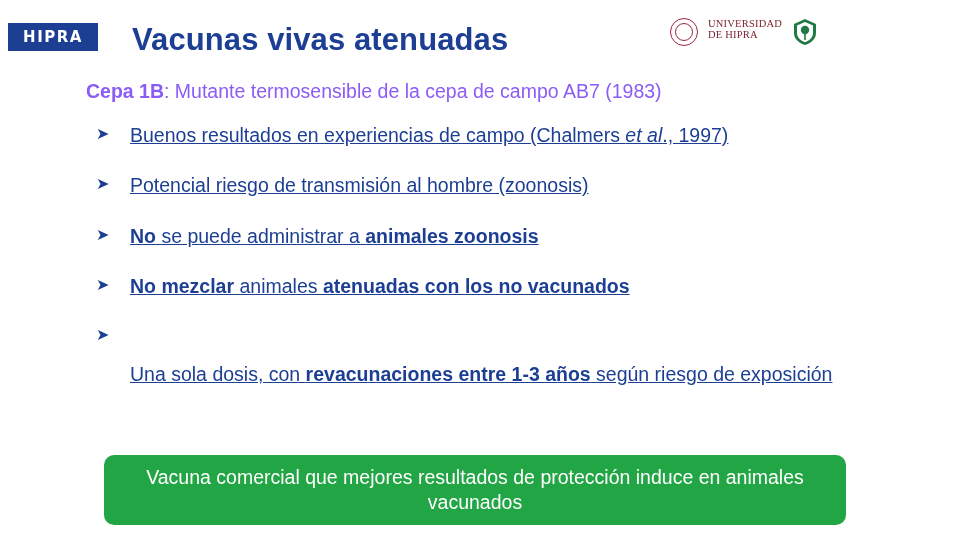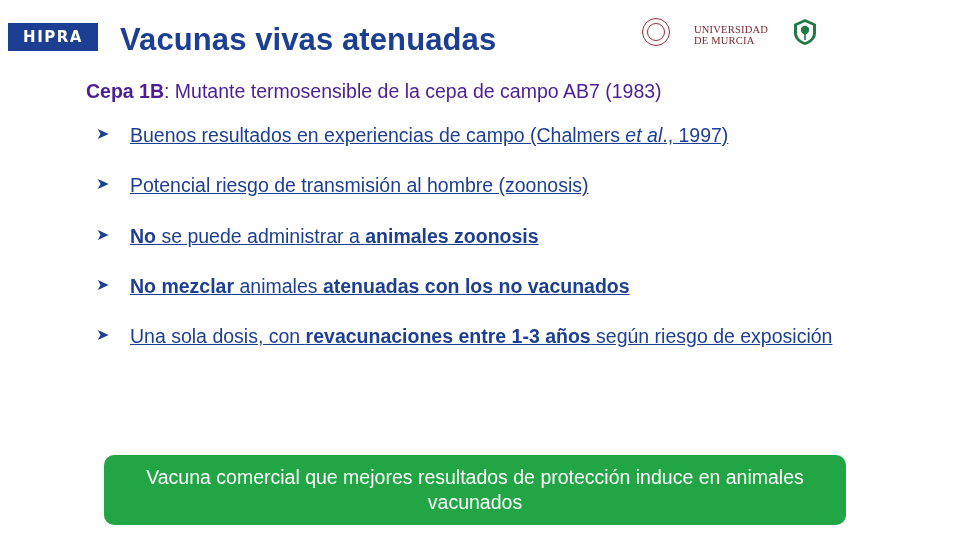--- a/index.html
+++ b/index.html
@@ -39,22 +39,22 @@
     font-weight: bold;
     letter-spacing: 1.5px;
   }
 
   
   .univ-logo {
     position: absolute;
     right: 14px;
     top: 18px;
     display: flex;
-    align-items: flex-end;
-    gap: 24px;
+    align-items: flex-start;
+    gap: 10px;
   }
   .univ-seal {
     width: 26px;
     height: 26px;
     border-radius: 50%;
     border: 1.4px solid #9a2b3a;
     position: relative;
     flex: none;
   }
   .univ-seal::after {
@@ -76,35 +76,35 @@
   .univ-mark {
     width: 26px;
     height: 28px;
     flex: none;
     position: relative;
   }
 
   
   .title {
     position: absolute;
-    left: 120px;
+    left: 132px;
     top: 22px;
     font-size: 31px;
     font-weight: bold;
     color: #1c3f94;
     letter-spacing: 0.1px;
   }
 
   
   .subtitle {
     position: absolute;
     left: 86px;
     top: 80px;
     font-size: 19.5px;
-    color: #4c1d95;
+    color: #8b5cf6;
     white-space: nowrap;
   }
   .subtitle b { font-weight: bold; }
 
   
   .bullets {
     position: absolute;
     left: 96px;
     top: 122px;
     width: 800px;
@@ -127,20 +127,21 @@
   }
   .bullet .text {
     flex: 1;
     text-decoration: underline;
   }
   .bullet .text b { font-weight: bold; }
   .bullet .text i { font-style: italic; }
   .bullet.justify .text {
     text-align: justify;
     padding-right: 32px;
+    margin-top: 38px;
   }
 
   
   .callout {
     position: absolute;
     left: 104px;
     top: 455px;
     width: 742px;
     height: 70px;
     background: #22A544;
@@ -162,21 +163,21 @@
 <div class="slide">
 
   <div class="hipra-logo">
     <span class="word">HIPRA</span>
   </div>
 
   <div class="univ-logo">
     <div class="univ-seal"></div>
     <div class="univ-text">
       <span>UNIVERSIDAD</span>
-      <span class="l2">DE MURCIA</span>
+      <span class="l2">DE HIPRA</span>
     </div>
     <div class="univ-mark">
       <svg width="26" height="28" viewBox="0 0 26 28" aria-hidden="true">
         <path d="M13 1 L24 6 L24 15 C24 21 19 25 13 27 C7 25 2 21 2 15 L2 6 Z" fill="#1f7a43"></path>
         <path d="M13 4 L21 7.5 L21 15 C21 19.5 17.5 22.6 13 24.2 C8.5 22.6 5 19.5 5 15 L5 7.5 Z" fill="#ffffff"></path>
         <circle cx="13" cy="12" r="4.2" fill="#1f7a43"></circle>
         <rect x="12.2" y="14" width="1.6" height="8" fill="#1f7a43"></rect>
       </svg>
     </div>
   </div>

